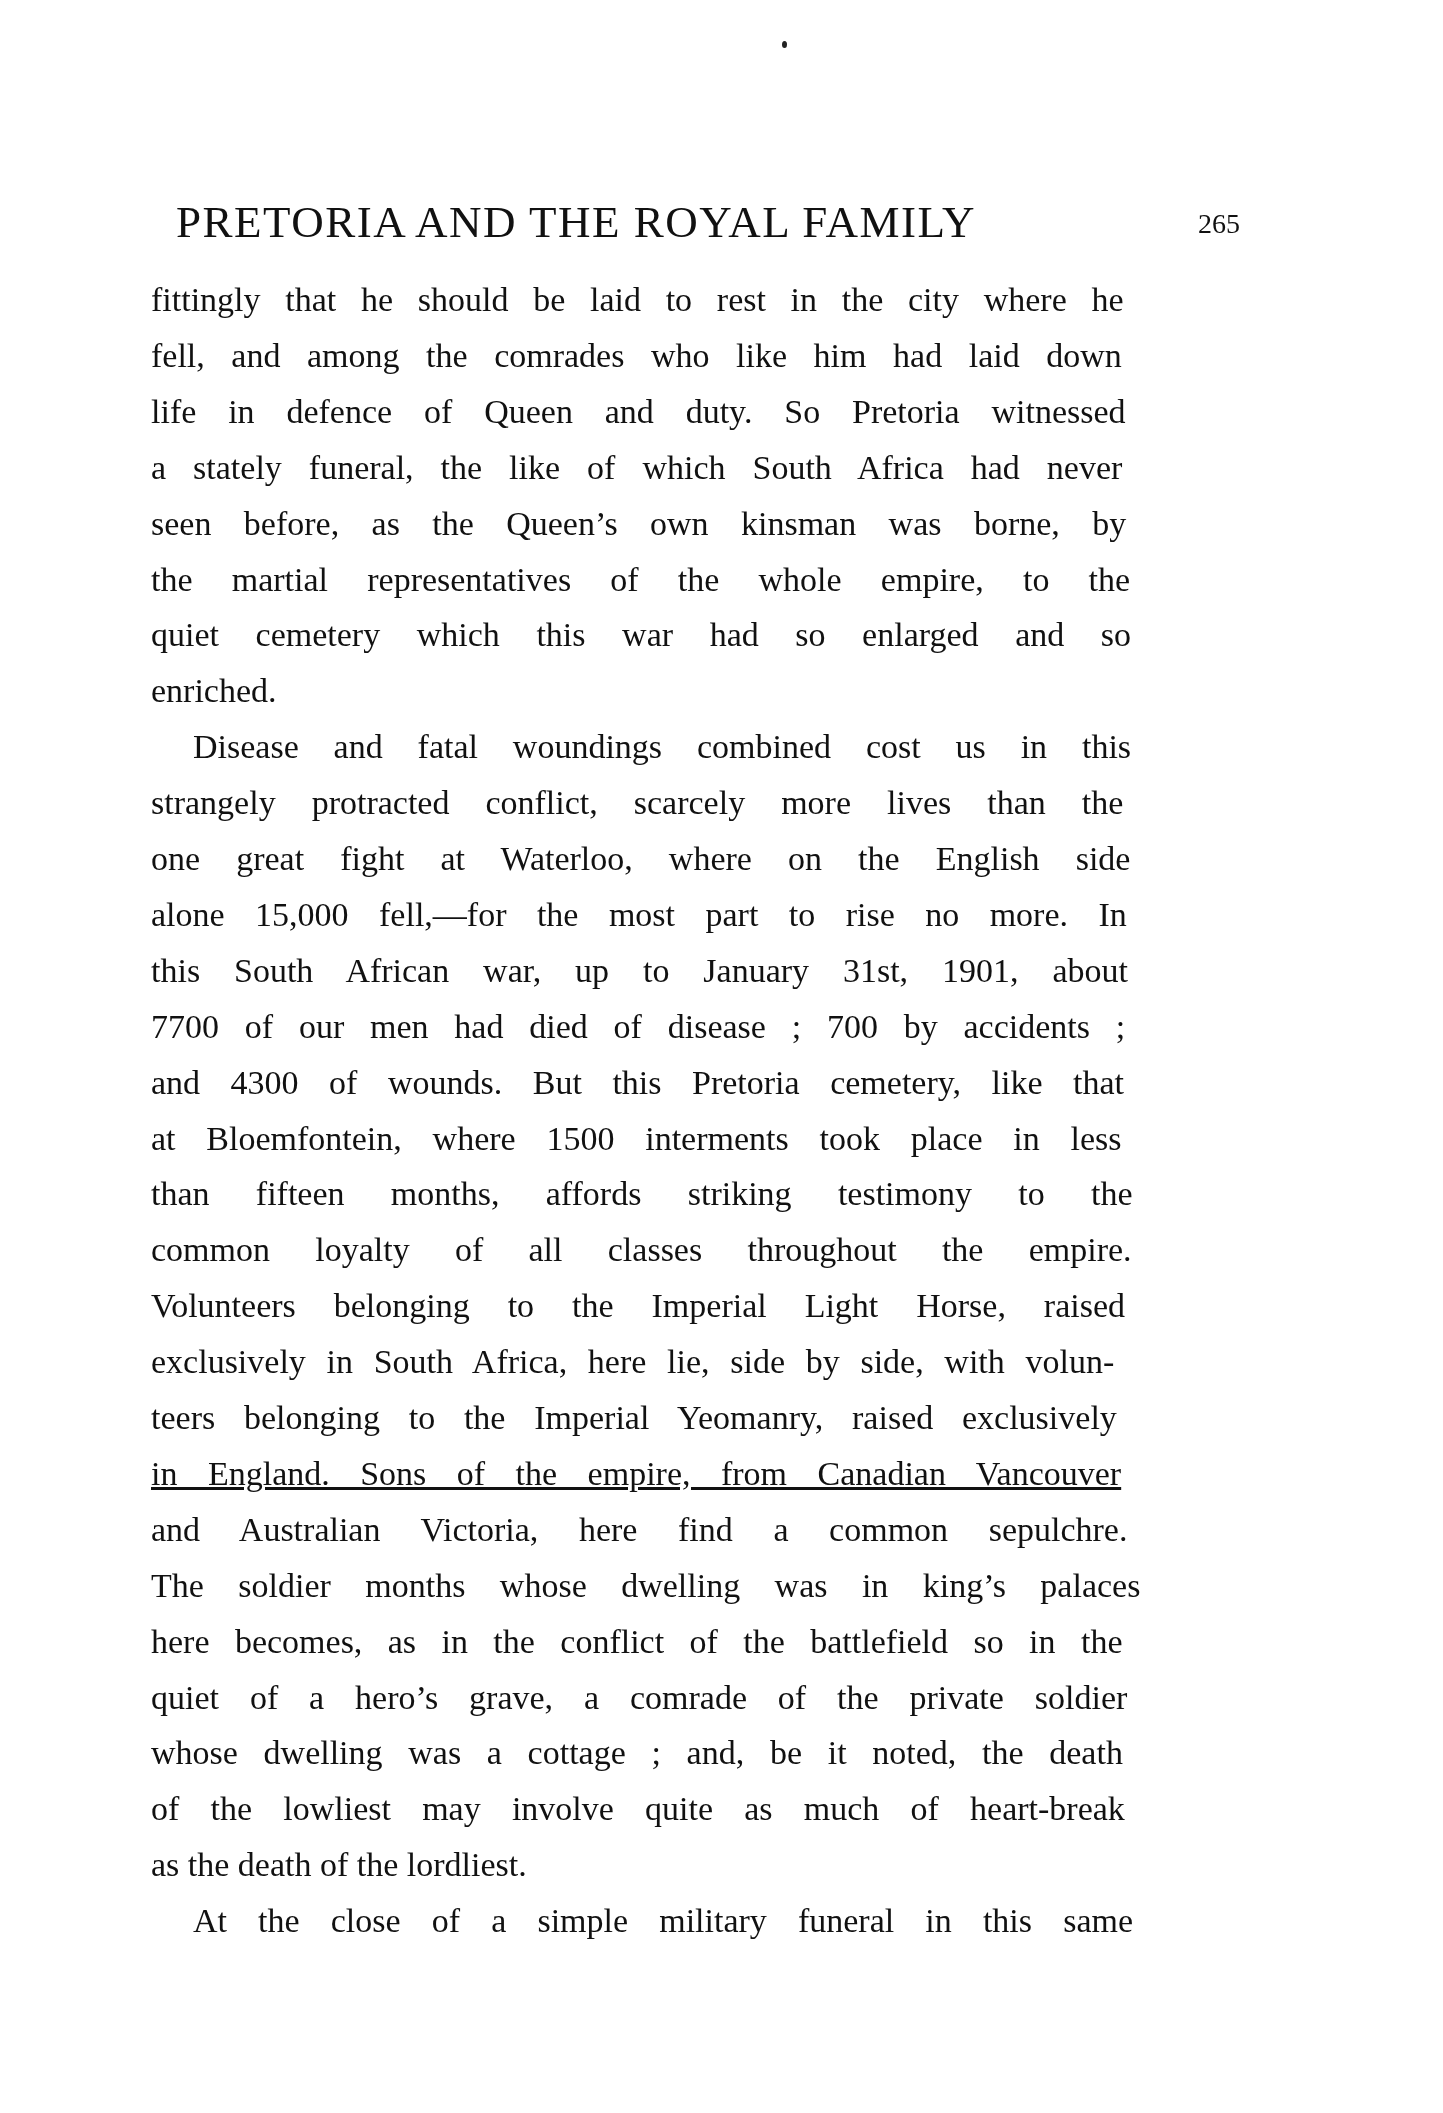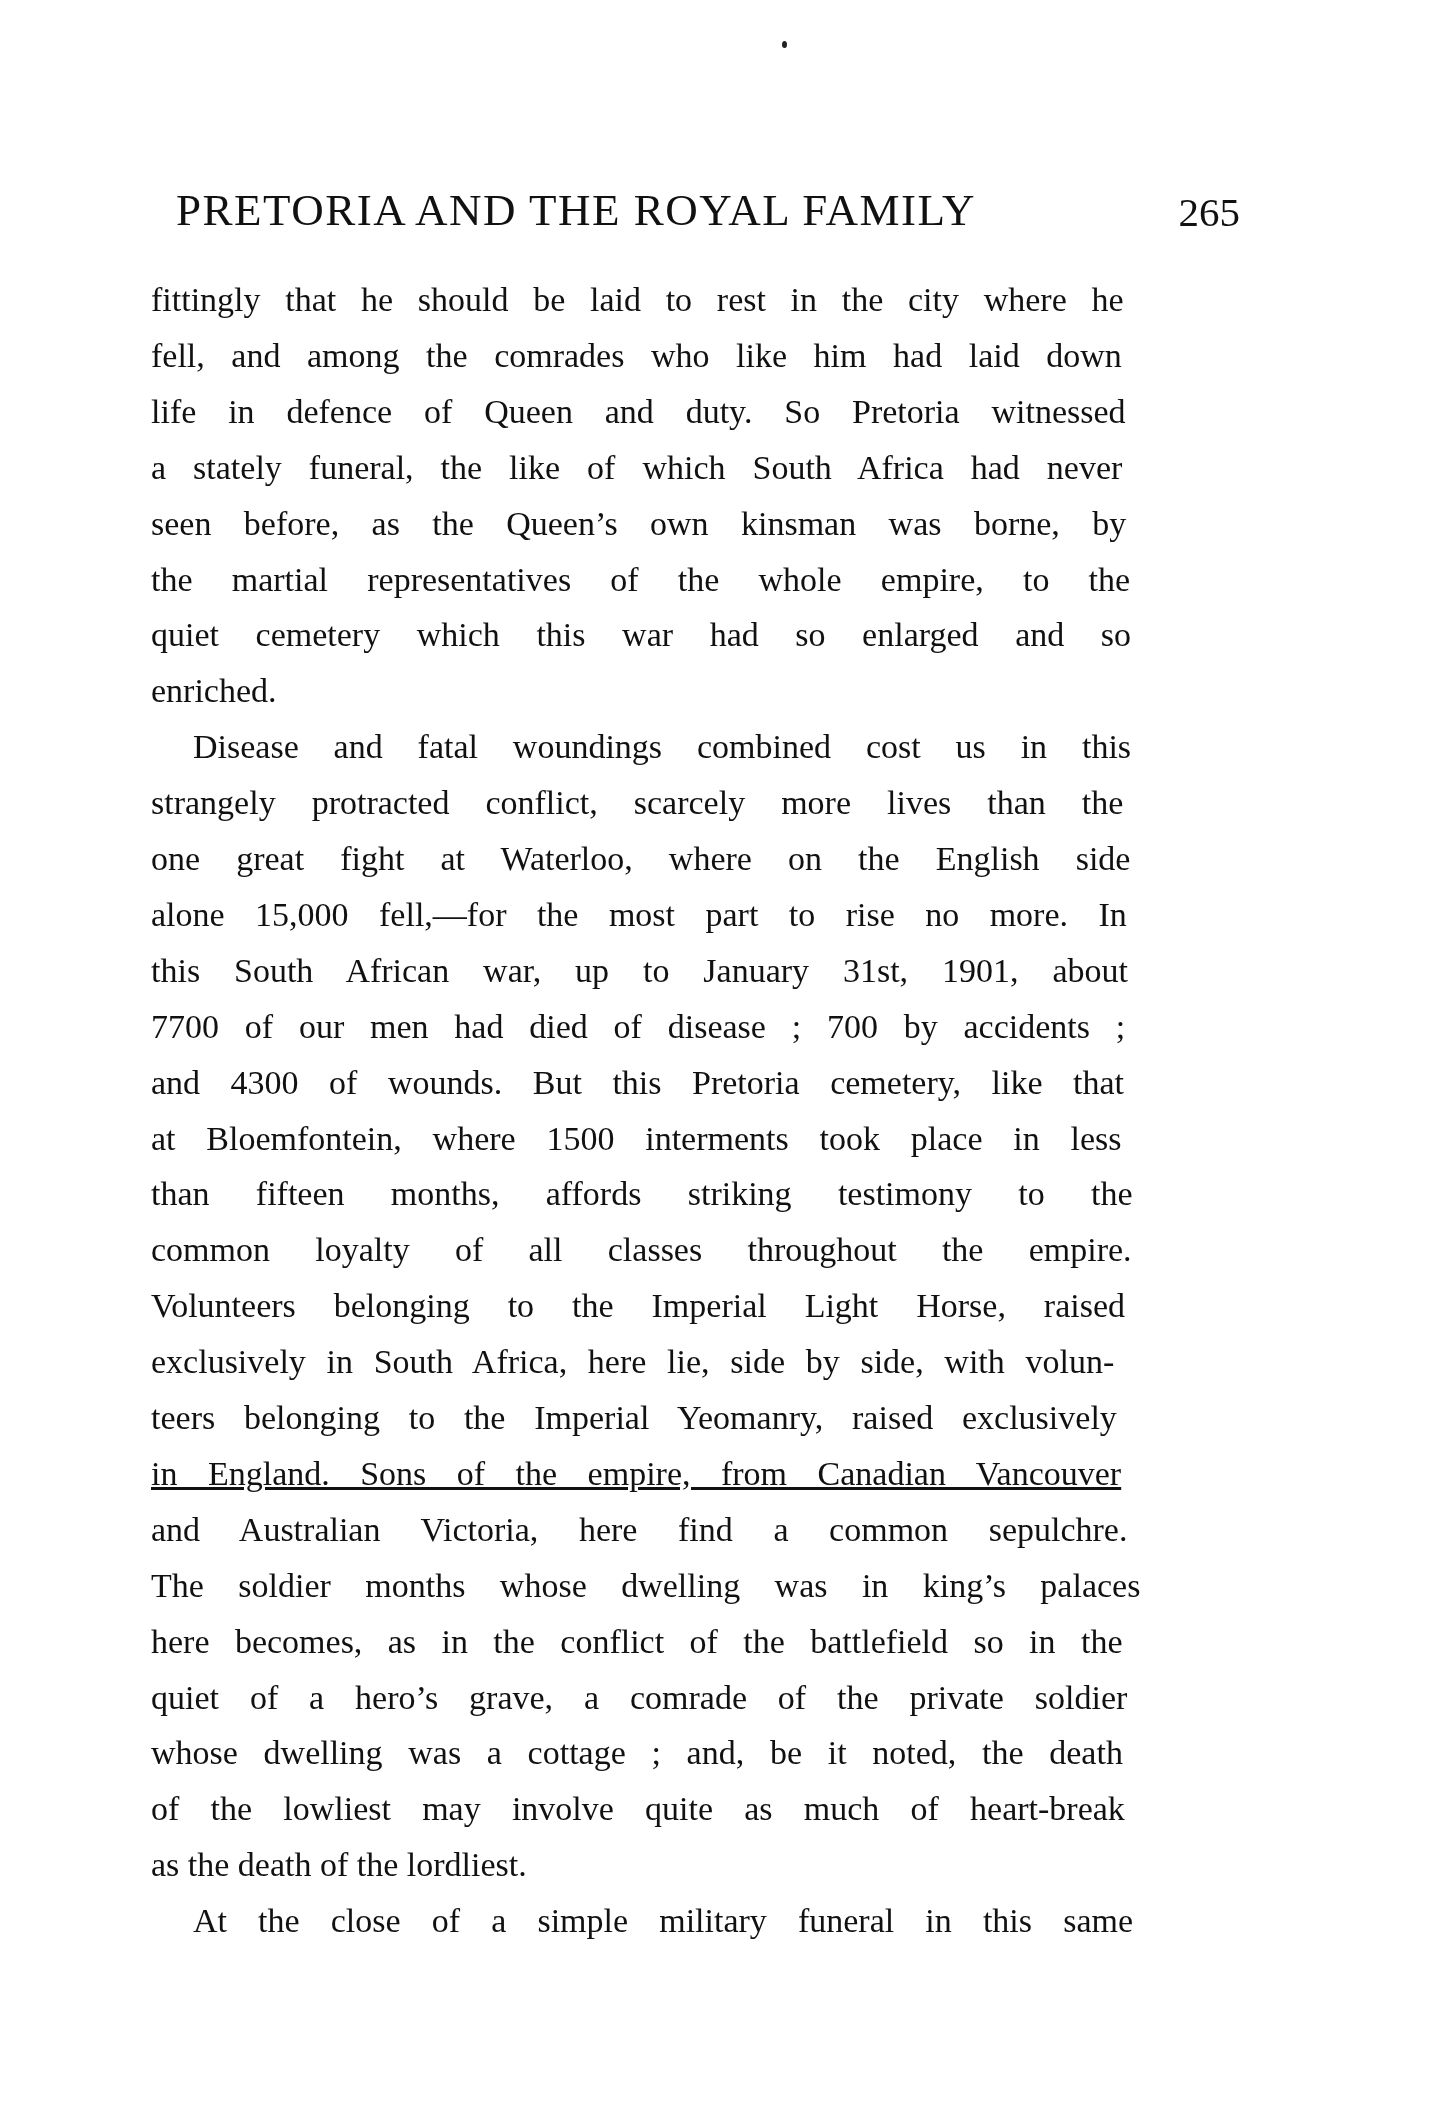--- a/index.html
+++ b/index.html
@@ -18,39 +18,39 @@
   .page {
     position: absolute;
     left: 0; top: 0;
     width: 1443px;
     height: 2113px;
     background: #ffffff;
   }
   .running-head {
     position: absolute;
     left: 176px;
-    top: 182px;
+    top: 194px;
     width: 1064px;
     height: 56px;
     font-size: 45px;
     line-height: 56px;
     letter-spacing: 1.5px;
     white-space: nowrap;
   }
   .running-head .title {
     position: absolute;
     left: 0;
     top: 0;
   }
   .running-head .page-num {
     position: absolute;
     right: 0;
     top: 2px;
     letter-spacing: 0;
-    font-size: 41px;
+    font-size: 28px;
   }
   .body-text {
     position: absolute;
     left: 151px;
     top: 0;
     width: 1087px;
   }
   .line {
     position: absolute;
     left: 0;

